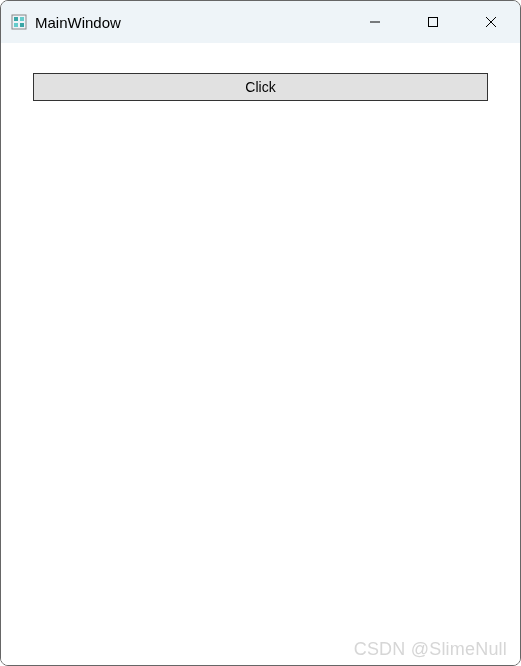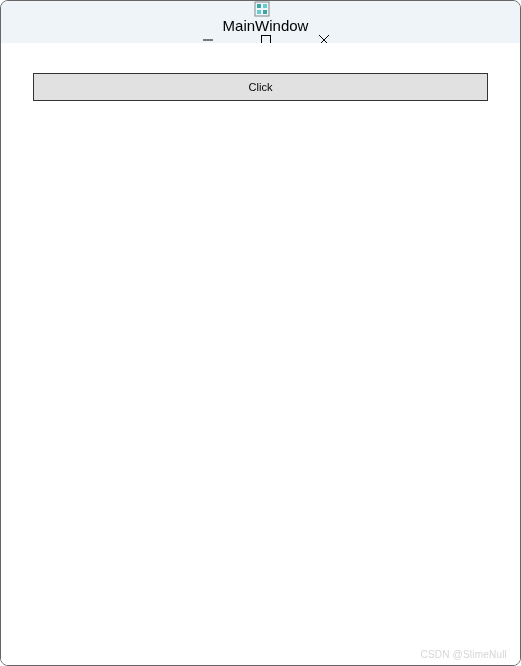--- a/index.html
+++ b/index.html
@@ -25,21 +25,20 @@
       display: flex;
       flex-direction: column;
     }
     .titlebar {
       height: 42px;
       background: #eef4f8;
       display: flex;
       align-items: center;
       padding-left: 10px;
       flex-shrink: 0;
-      flex-direction: column;
     }
     .app-icon {
       width: 16px;
       height: 16px;
       margin-right: 8px;
       flex-shrink: 0;
     }
     .title-text {
       font-size: 15px;
       color: #000;
@@ -65,31 +64,31 @@
       background: #ffffff;
       padding: 30px 32px 0 32px;
     }
     .wpf-button {
       display: block;
       width: 100%;
       height: 28px;
       background: #e1e1e1;
       border: 1px solid #333;
       font-family: "Segoe UI", Tahoma, sans-serif;
-      font-size: 11px;
+      font-size: 14px;
       color: #000;
       text-align: center;
       line-height: 26px;
       margin-bottom: 8px;
     }
     .watermark {
       position: absolute;
       bottom: 6px;
       right: 14px;
-      font-size: 10px;
+      font-size: 18px;
       color: #d6d6d6;
       font-family: Arial, sans-serif;
       letter-spacing: 0.2px;
       text-align: center;
     }
   </style>
 </head>
 <body>
 
 <div class="window">

